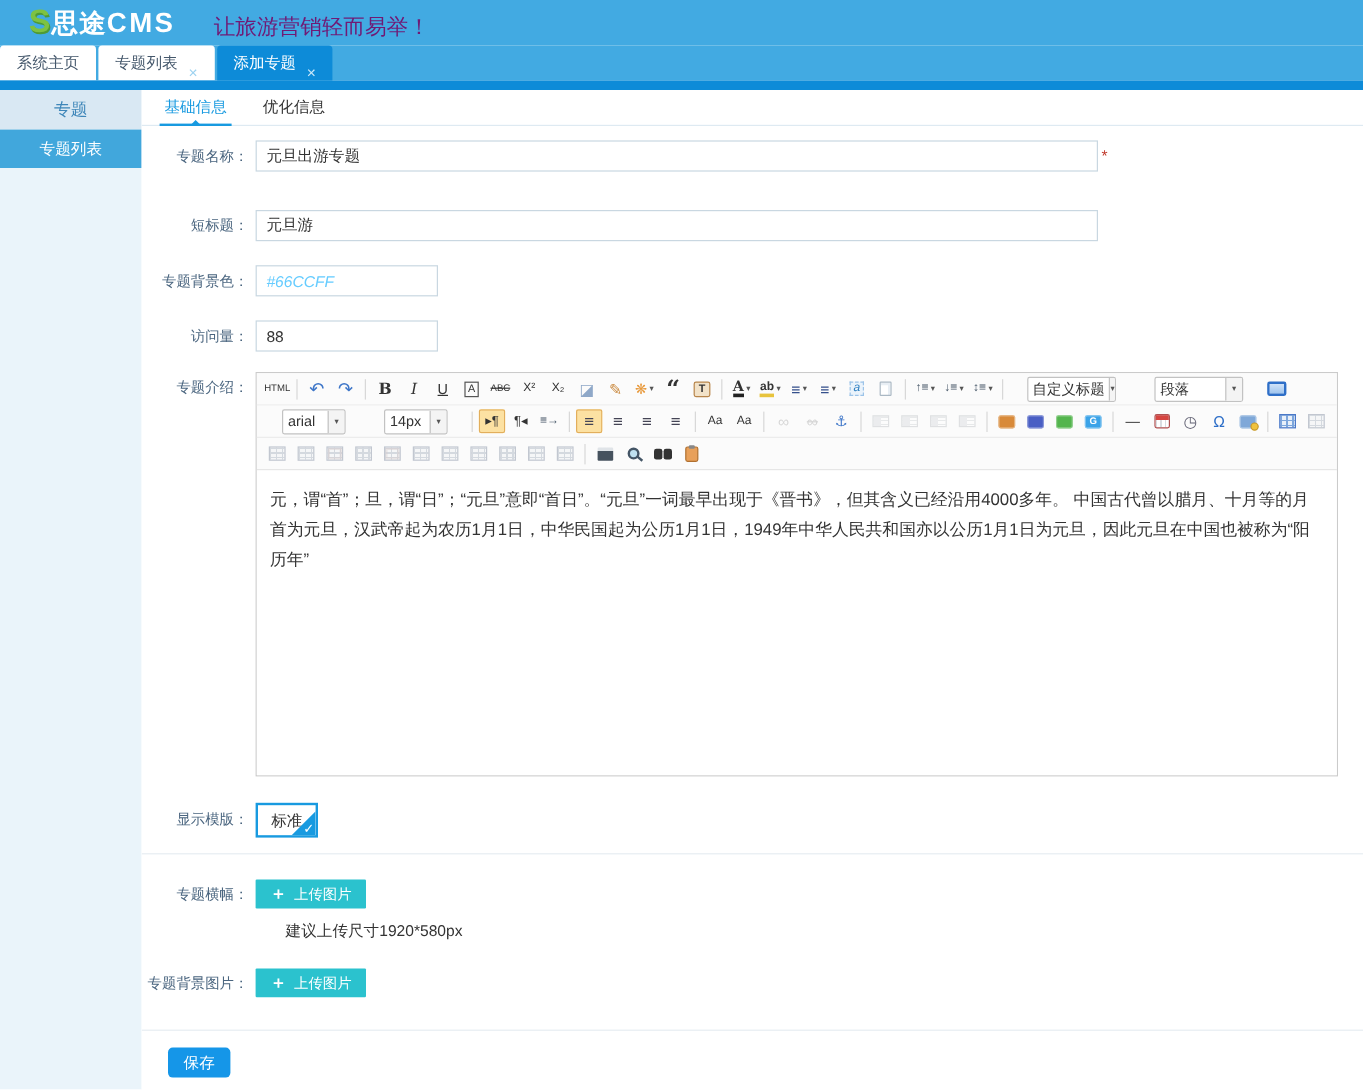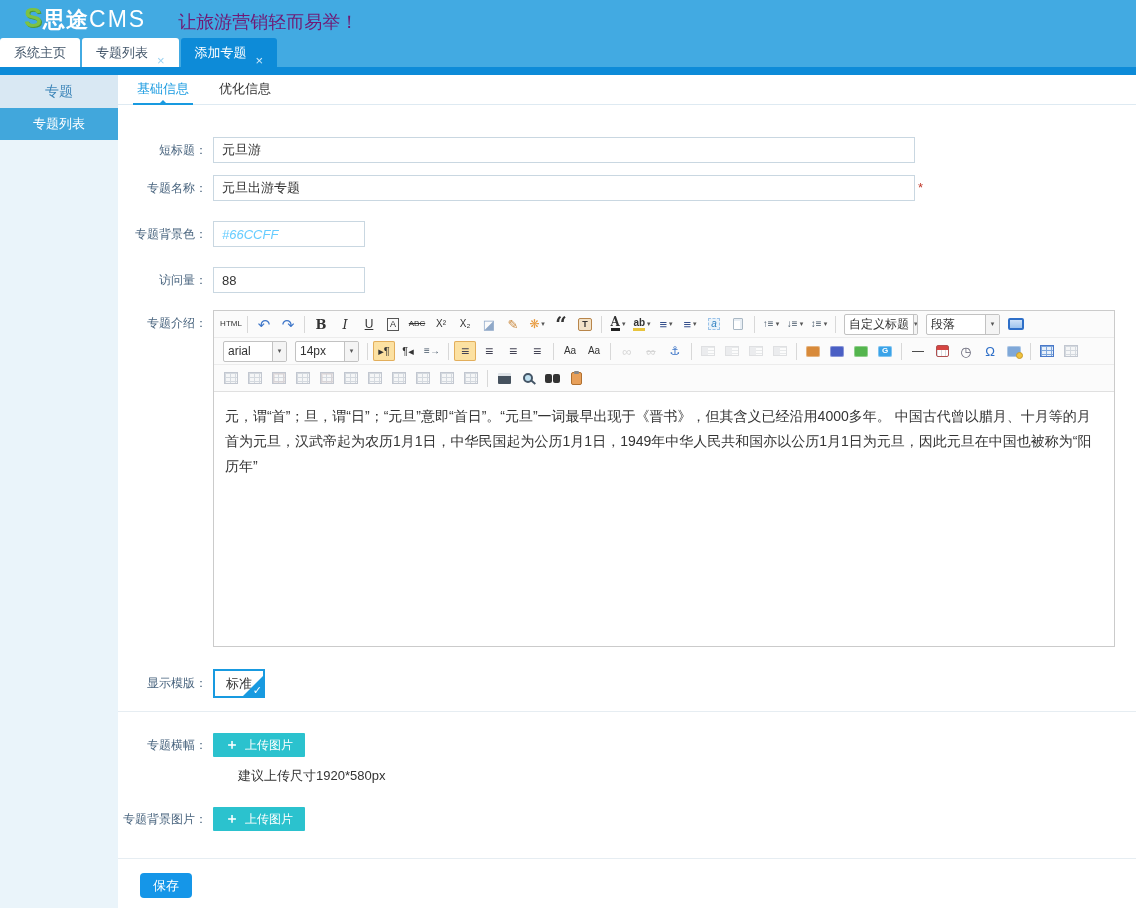--- a/index.html
+++ b/index.html
@@ -5,21 +5,21 @@
   * { margin:0; padding:0; box-sizing:border-box; }
   html,body { width:1136px; height:908px; overflow:hidden; }
   body { font-family:"Liberation Sans","DejaVu Sans",sans-serif; background:#fff; color:#333; }
   .app { width:1136px; height:908px; display:flex; flex-direction:column; }
 
   
   .app-header { height:38px; background:#42AAE2; display:flex; align-items:center; padding-left:24px; flex:0 0 auto; }
   .logo { display:flex; align-items:baseline; }
   .logo-s { font-weight:bold; font-size:27px; color:#7DC242; text-shadow:1px 1px 0 #4E9A35; margin-right:1px; }
   .logo-cn { font-weight:bold; font-size:22px; color:#fff; letter-spacing:1px; }
-  .logo-en { font-size:23px; color:#fff; font-weight:normal; letter-spacing:2px; }
+  .logo-en { font-size:23px; color:#fff; font-weight:bold; letter-spacing:2px; }
   .tagline { color:#701a75; font-size:18px; margin-left:32px; margin-top:6px; }
 
   
   .tabbar { height:29px; background:#42AAE2; display:flex; align-items:flex-end; flex:0 0 auto; }
   .tab { height:29px; line-height:29px; padding:0 14px; background:#fff; color:#44576B; font-size:13px; margin-right:2px; border-radius:3px 3px 0 0; display:flex; align-items:flex-end; cursor:default; }
   .tab .x { margin-left:9px; font-size:13px; color:#9CD2F0; line-height:1; }
   .tab.active { background:#0D8BD8; color:#fff; }
   .tab.active .x { color:#CDE9FA; }
   .strip { height:8px; background:#0D8BD8; flex:0 0 auto; }
 
@@ -52,21 +52,21 @@
   
   .editor { width:902px; border:1px solid #CBCBCB; background:#fff; }
   .tb-row { display:flex; align-items:center; background:#FBFBFB; border-bottom:1px solid #ECECEC; padding:3px 5px; height:27px; }
   .tb-row:nth-child(3) { border-bottom:1px solid #E0E0E0; }
   .ke-btn { min-width:22px; height:20px; display:inline-flex; align-items:center; justify-content:center; margin:0 1px; border-radius:2px; position:relative; cursor:pointer; }
   .ke-btn.active { background:#FCE1A2; box-shadow:inset 0 0 0 1px #E2AE5C; }
   .ke-btn.disabled { opacity:.38; filter:grayscale(70%); }
   .g { font-size:12px; color:#333; line-height:1; display:inline-flex; align-items:center; justify-content:center; }
   .dd { font-size:7px; color:#555; margin-left:2px; }
   .sep { width:1px; height:17px; background:#D8D8D8; margin:0 4px; flex:0 0 auto; }
-  .ke-sel { height:21px; border:1px solid #C2C2C2; background:#fff; display:inline-flex; align-items:center; font-size:12px; border-radius:2px; margin:0 4px; overflow:hidden; cursor:pointer; }
+  .ke-sel { height:21px; border:1px solid #C2C2C2; background:#fff; display:inline-flex; align-items:center; font-size:12px; border-radius:2px; margin:0 16px; overflow:hidden; cursor:pointer;justify-content:flex-end; }
   .ke-sel .sv { padding:0 4px; flex:1; white-space:nowrap; color:#333; }
   .ke-sel .sc { border-left:1px solid #C2C2C2; height:100%; width:14px; display:inline-flex; align-items:center; justify-content:center; font-size:7px; color:#555; background:#F4F4F4; }
 
   .t8{font-size:8px}.t10{font-size:10px}.t11{font-size:11px}
   .t12{font-size:12px}.t13{font-size:13px}.t14{font-size:14px}.t15{font-size:15px}
   .bld{font-weight:bold;font-family:"DejaVu Serif",serif;font-size:13px}
   .ita{font-style:italic;font-family:"DejaVu Serif",serif;font-size:13px}
   .und{text-decoration:underline;font-size:12px}
   .box{border:1px solid #555;font-size:9px;padding:1px 2px;line-height:9px}
   .strike{text-decoration:line-through}
@@ -142,29 +142,29 @@
       <div class="side-item active">专题列表</div>
     </div>
 
     <div class="main">
 
       <div class="form-tabs">
         <div class="form-tab active">基础信息</div>
         <div class="form-tab">优化信息</div>
       </div>
 
-      <div class="frow" style="margin-top:32px">
-        <div class="flabel">短标题：</div>
-        <input class="tinput w-long" value="元旦游" style="">
-      </div>
-
       <div class="frow" style="margin-top:12px">
         <div class="flabel">专题名称：</div>
         <input class="tinput w-long" value="元旦出游专题" style="">
         <span class="req">*</span>
+      </div>
+
+      <div class="frow" style="margin-top:32px">
+        <div class="flabel">短标题：</div>
+        <input class="tinput w-long" value="元旦游" style="">
       </div>
 
       <div class="frow" style="margin-top:20px">
         <div class="flabel">专题背景色：</div>
         <input class="tinput w-short colorval" value="#66CCFF" style="">
       </div>
 
       <div class="frow" style="margin-top:20px">
         <div class="flabel">访问量：</div>
         <input class="tinput w-short" value="88" style="">

